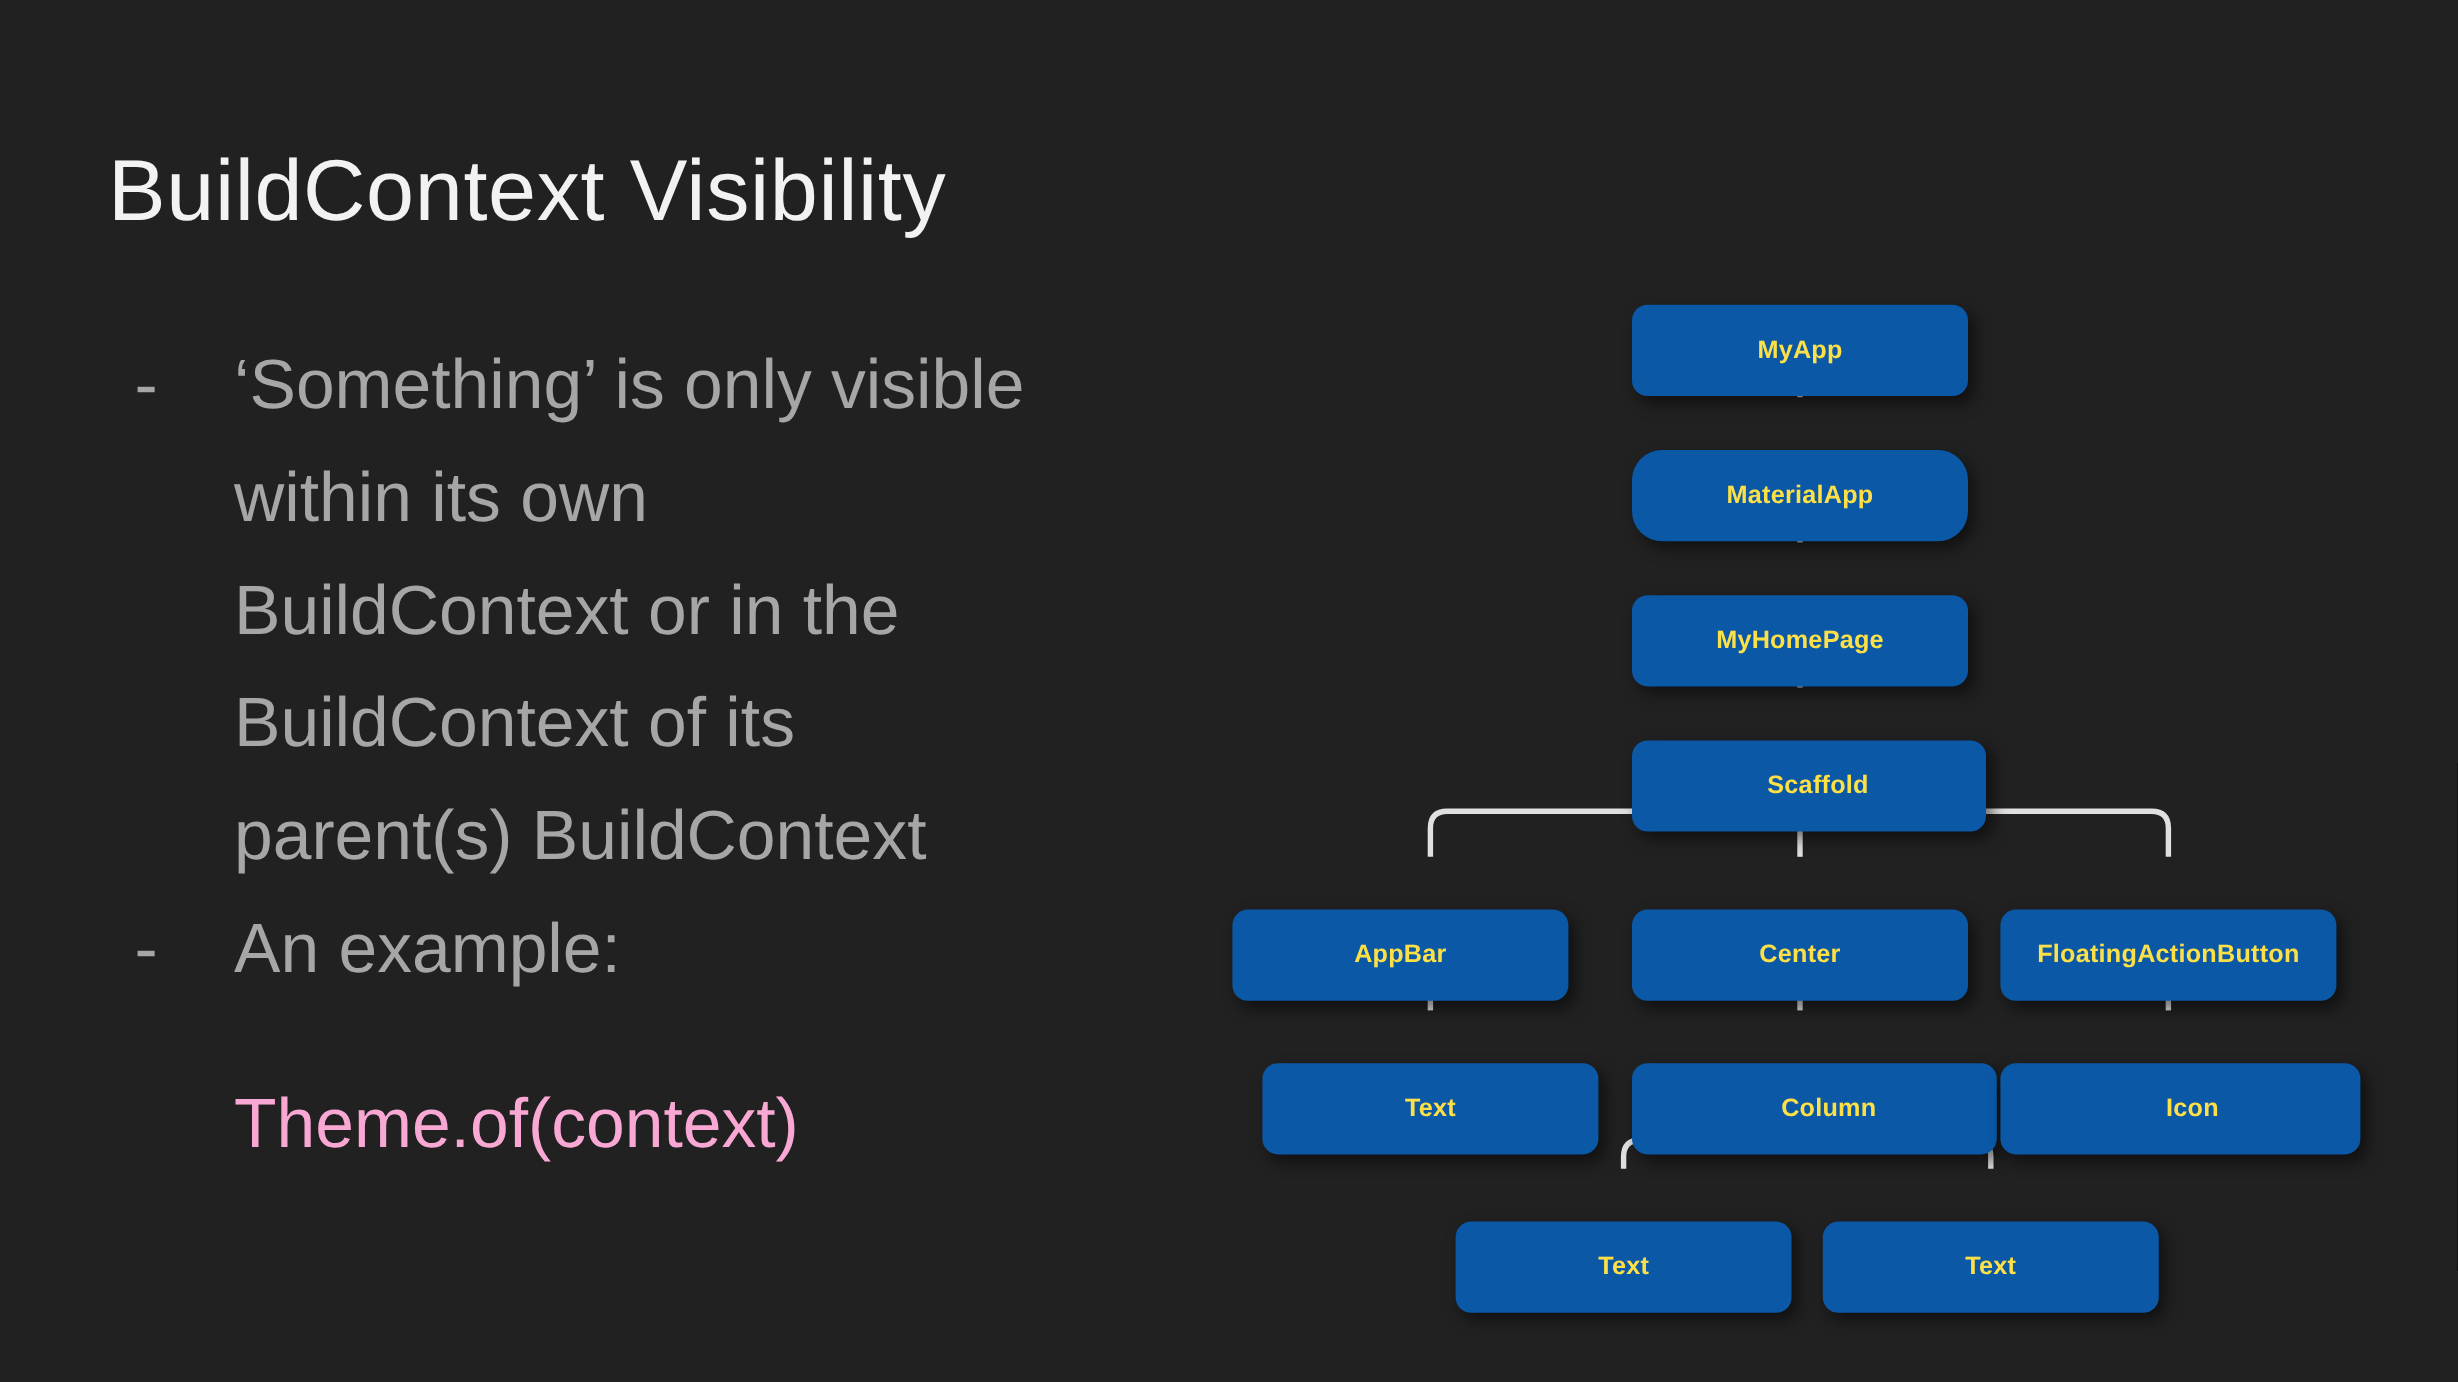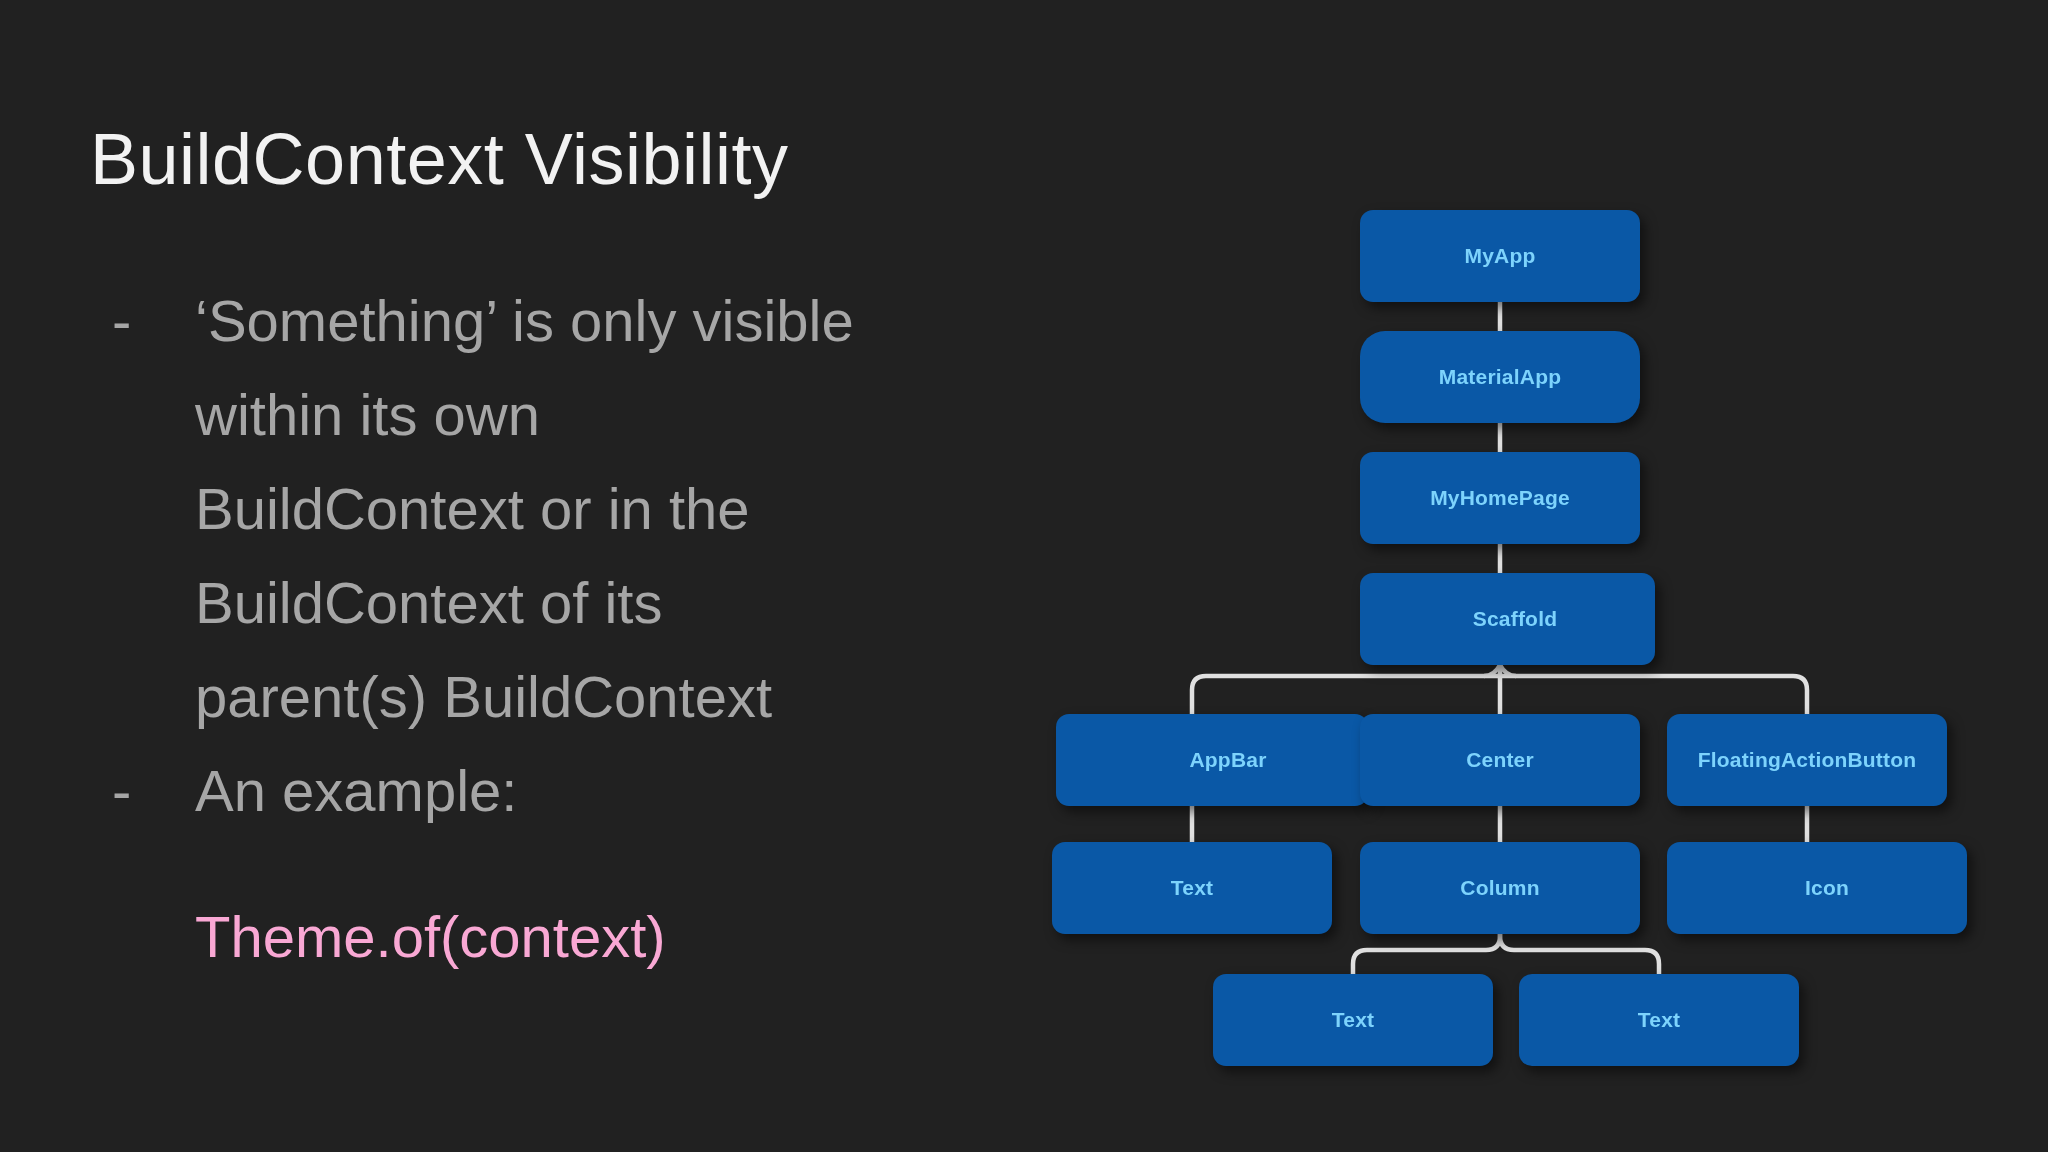--- a/index.html
+++ b/index.html
@@ -67,42 +67,43 @@
     height: 1152px;
   }
   .connectors {
     position: absolute;
     left: 0;
     top: 0;
   }
   .node {
     position: absolute;
     width: 280px;
-    height: 92px;
+    height: 76px;
     background: #0A58A6;
     border-radius: 13px;
     box-shadow: 5px 6px 12px rgba(0,0,0,0.5);
     display: flex;
     align-items: center;
     justify-content: center;
-    color: #7dd3fc;
+    color: #fde047;
     font-size: 21px;
     font-weight: 700;
     letter-spacing: 0.2px;
     text-align: center;
+    margin-top: 44px;
   }
   .node-myapp        { left: 1360px; top: 210px; }
   .node-materialapp  { left: 1360px; top: 331px; border-radius: 25px; }
   .node-myhomepage   { left: 1360px; top: 452px; }
   .node-scaffold     { left: 1360px; top: 573px; padding-left: 15px; }
-  .node-appbar       { left: 1056px; top: 714px; padding-left: 32px; }
+  .node-appbar       { left: 1027px; top: 714px; }
   .node-center       { left: 1360px; top: 714px; }
   .node-fab          { left: 1667px; top: 714px; }
   .node-text1        { left: 1052px; top: 842px; }
-  .node-column       { left: 1360px; top: 842px; }
+  .node-column       { left: 1360px; top: 842px; padding-left: 24px; }
   .node-icon         { left: 1667px; top: 842px; padding-left: 20px; }
   .node-text2        { left: 1213px; top: 974px; }
   .node-text3        { left: 1519px; top: 974px; }
 </style>
 </head>
 <body>
 
 <div class="slide">
 
   <div class="title">BuildContext Visibility</div>

